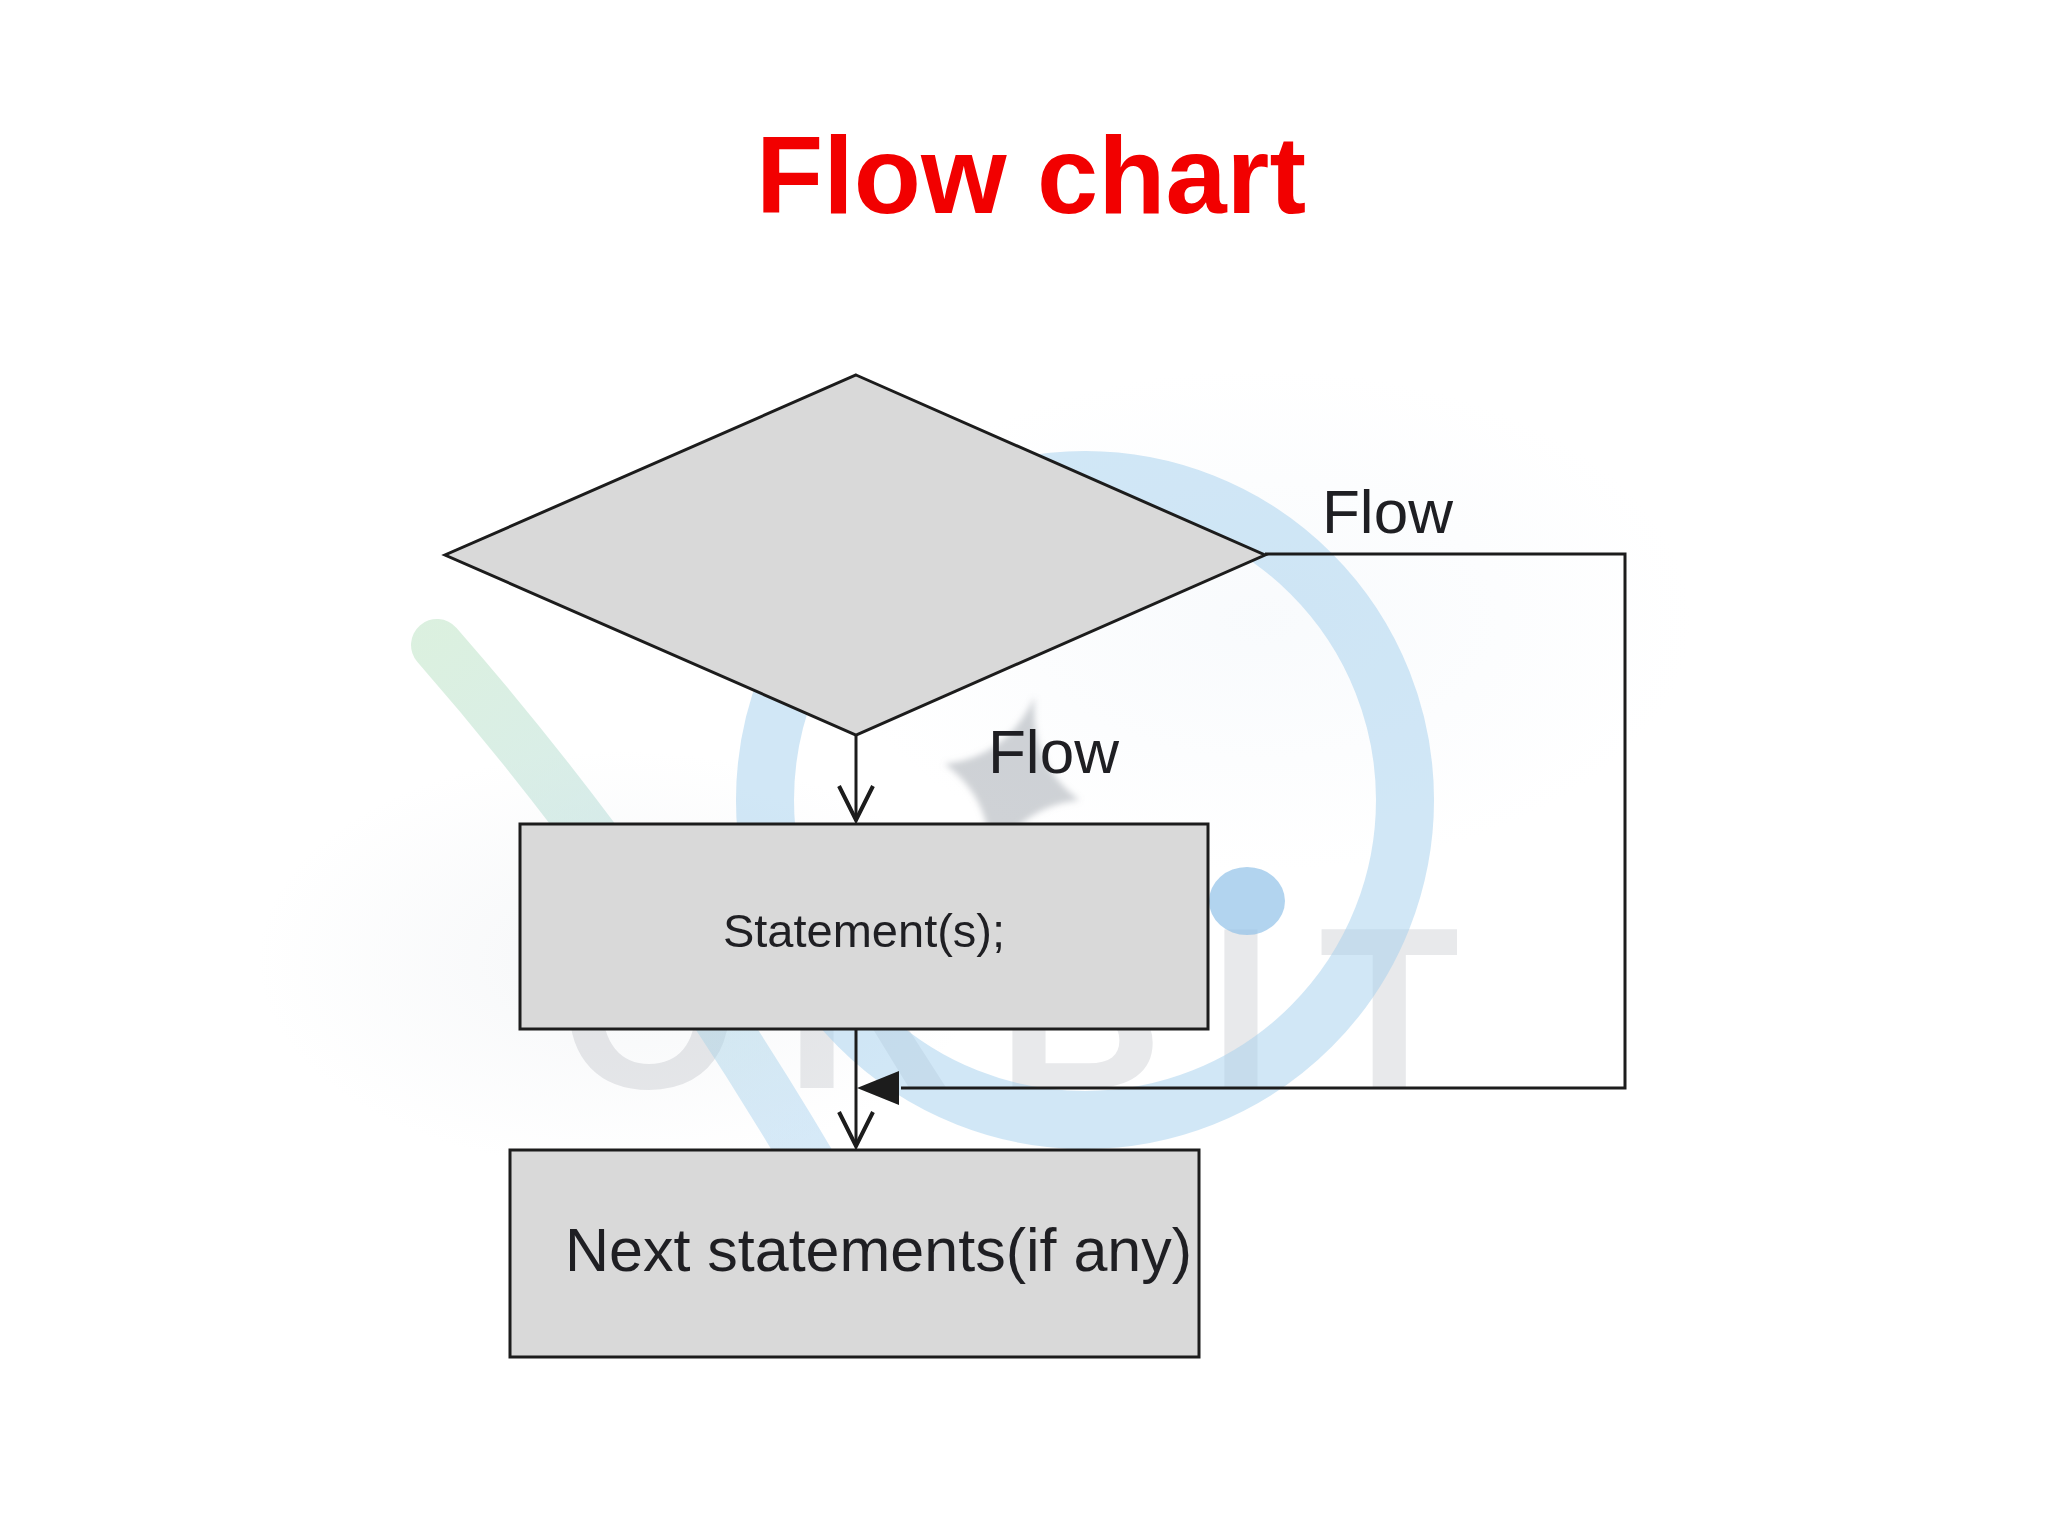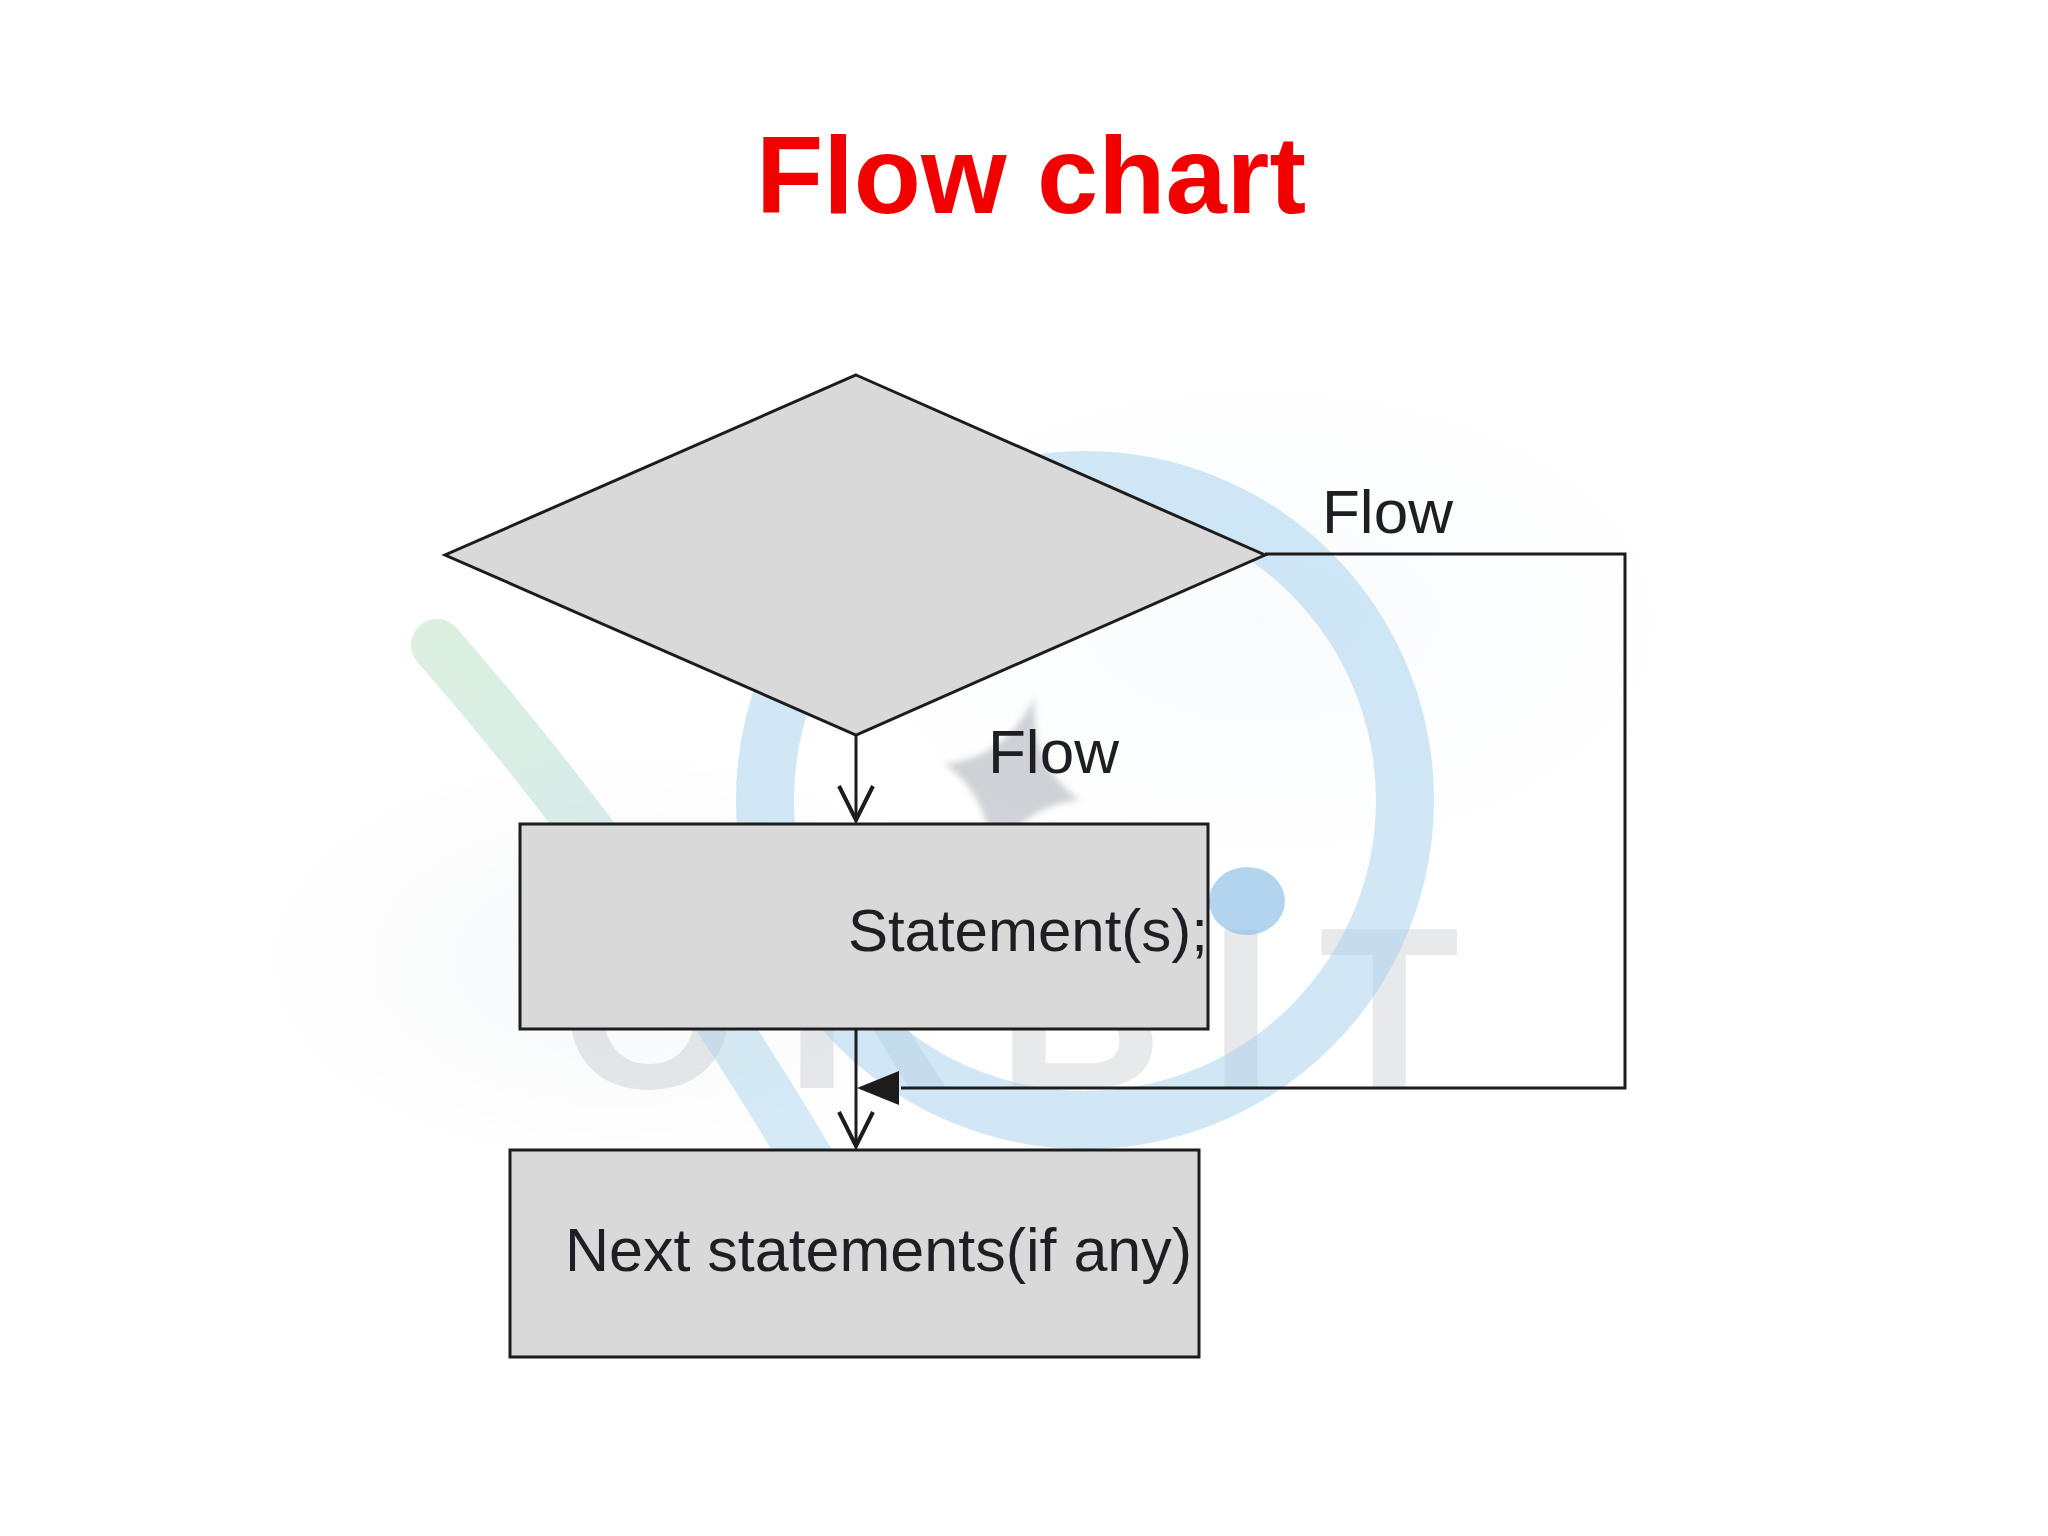--- a/index.html
+++ b/index.html
@@ -47,21 +47,21 @@
   .flow-label {
     position: absolute;
     color: #1f1f23;
     font-size: 62px;
     line-height: 66px;
     white-space: nowrap;
   }
   .lbl-decision { left: 556px;  top: 536px;  width: 600px; text-align: center; font-size: 66px; line-height: 70px; }
   .lbl-true     { left: 988px;  top: 719px; }
   .lbl-false    { left: 1322px; top: 479px; }
-  .lbl-stmt     { left: 520px;  top: 897px;  width: 688px; text-align: right; font-size: 60px; line-height: 68px; }
+  .lbl-stmt     { left: 520px;  top: 897px;  width: 688px; text-align: center; font-size: 47px; line-height: 68px; }
   .lbl-next     { left: 510px;  top: 1218px; width: 737px; text-align: center; font-size: 61px; line-height: 65px; }
 </style>
 </head>
 <body>
 
 <div class="stage">
 
   <div class="wm-letters">ORBIT</div>
 
   <svg class="layer" width="2048" height="1536" viewBox="0 0 2048 1536">

